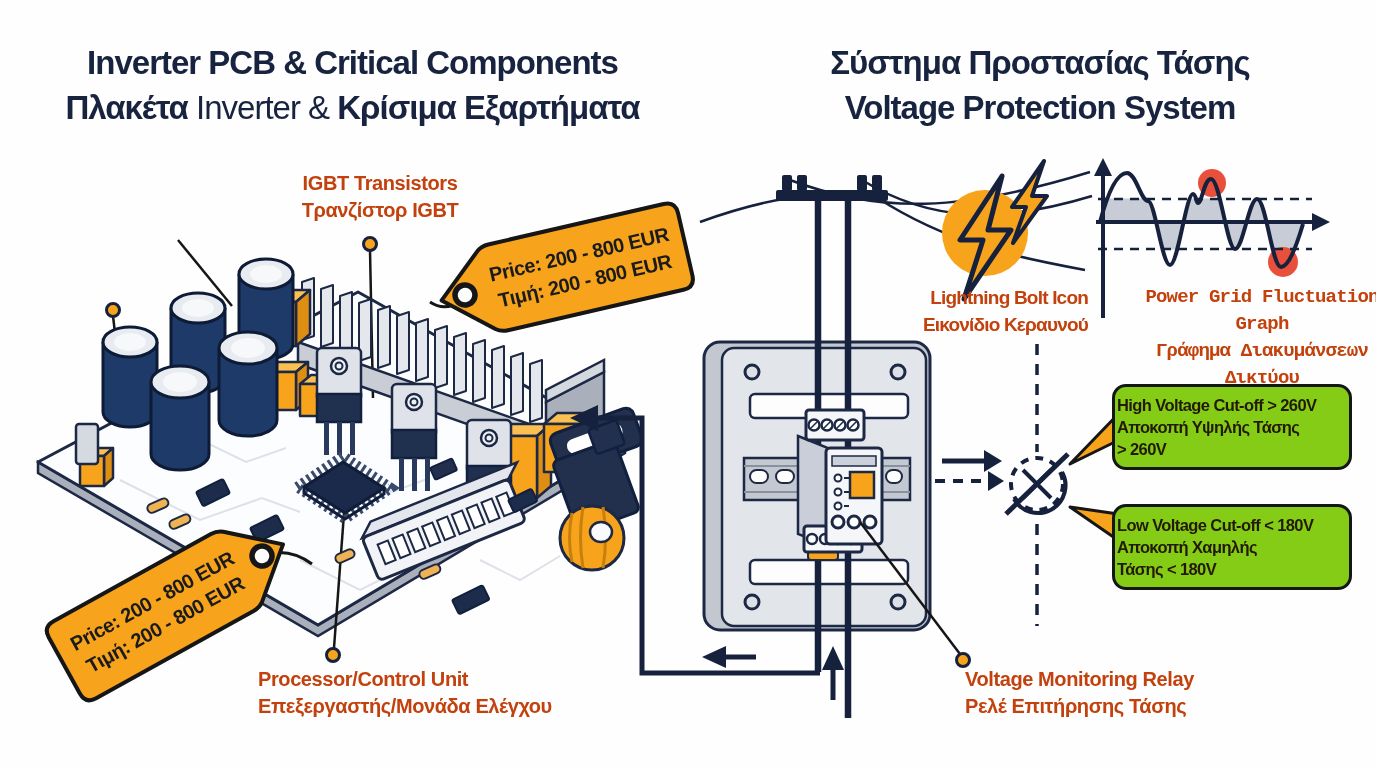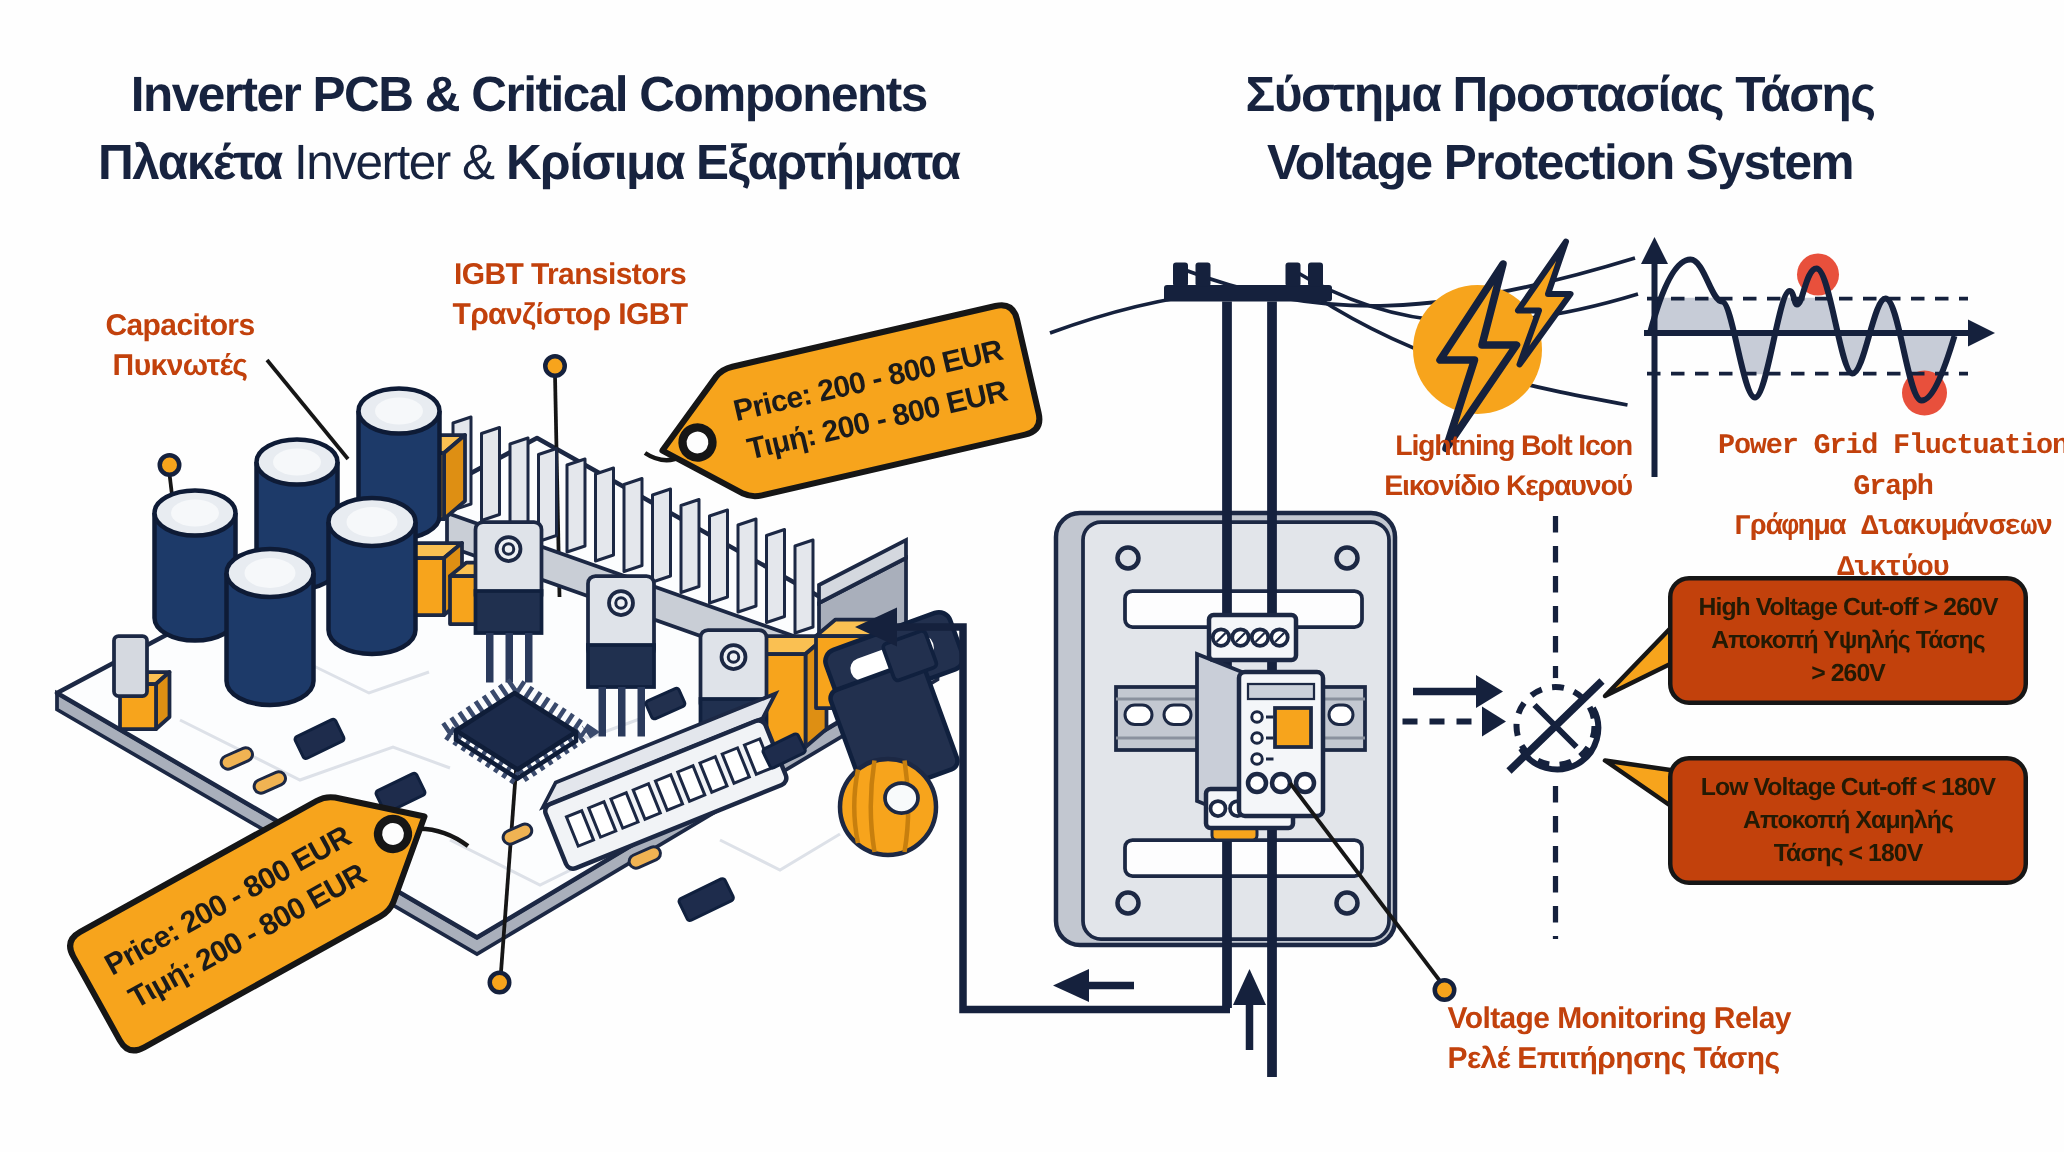--- a/index.html
+++ b/index.html
@@ -15,22 +15,22 @@
   .lbl.small{font-size:19px;letter-spacing:-0.8px;}
   .tag{position:absolute;width:262px;height:100px;}
   .tag svg{position:absolute;left:0;top:0;}
   .tag .tag-text{position:absolute;top:10px;height:80px;width:196px;display:flex;flex-direction:column;
        justify-content:center;align-items:center;gap:4px;font-weight:bold;font-size:20px;
        color:#1b1b1b;letter-spacing:-0.5px;white-space:nowrap;}
   #price-tag-1{left:435px;top:245px;transform:rotate(-13deg);transform-origin:30px 50px;}
   #price-tag-1 .tag-text{left:52px;}
   #price-tag-2{left:30px;top:506px;transform:rotate(-29deg);transform-origin:232px 50px;}
   #price-tag-2 .tag-text{left:16px;}
-  .callout{position:absolute;left:1112px;width:230px;background:#c2410c;border:3.5px solid #161616;
-       border-radius:14px;padding:7px 2px;text-align:center;font-weight:bold;font-size:16.5px;
+  .callout{position:absolute;left:1112px;width:230px;background:#84cc16;border:3.5px solid #161616;
+       border-radius:14px;padding:7px 2px;font-weight:bold;font-size:16.5px;
        line-height:22px;color:#241a04;letter-spacing:-0.6px;}
   #callout-high{top:384px;}
   #callout-low{top:504px;}
 </style>
 </head>
 <body>
 
 <div id="stage">
 
 <svg id="art" width="1376" height="768" viewBox="0 0 1376 768">
@@ -390,27 +390,27 @@
 
 <div class="title" style="left:30px;top:40px;width:645px;">
   <div>Inverter PCB &amp; Critical Components</div>
   <div><span>Πλακέτα</span><span class="reg"> Inverter &amp; </span><span>Κρίσιμα Εξαρτήματα</span></div>
 </div>
 <div class="title" style="left:800px;top:40px;width:480px;">
   <div>Σύστημα Προστασίας Τάσης</div>
   <div>Voltage Protection System</div>
 </div>
 
-<div class="lbl center" style="left:40px;top:204px;width:160px;">
-  <div>Capacitors</div>
-  <div>Πυκνωτές</div>
-</div>
 <div class="lbl center" style="left:290px;top:170px;width:180px;">
   <div>IGBT Transistors</div>
   <div>Τρανζίστορ IGBT</div>
+</div>
+<div class="lbl" style="left:258px;top:666px;width:330px;">
+  <div>Processor/Control Unit</div>
+  <div>Επεξεργαστής/Μονάδα Ελέγχου</div>
 </div>
 <div class="lbl center small" style="left:878px;top:284px;width:210px;text-align:right;">
   <div>Lightning Bolt Icon</div>
   <div>Εικονίδιο Κεραυνού</div>
 </div>
 <div class="lbl center small" style="left:1131px;top:284px;width:262px;font-family:Liberation Mono, monospace;">
   <div>Power Grid Fluctuation Graph</div>
   <div>Γράφημα Διακυμάνσεων Δικτύου</div>
 </div>
 <div class="lbl" style="left:965px;top:666px;width:260px;">

